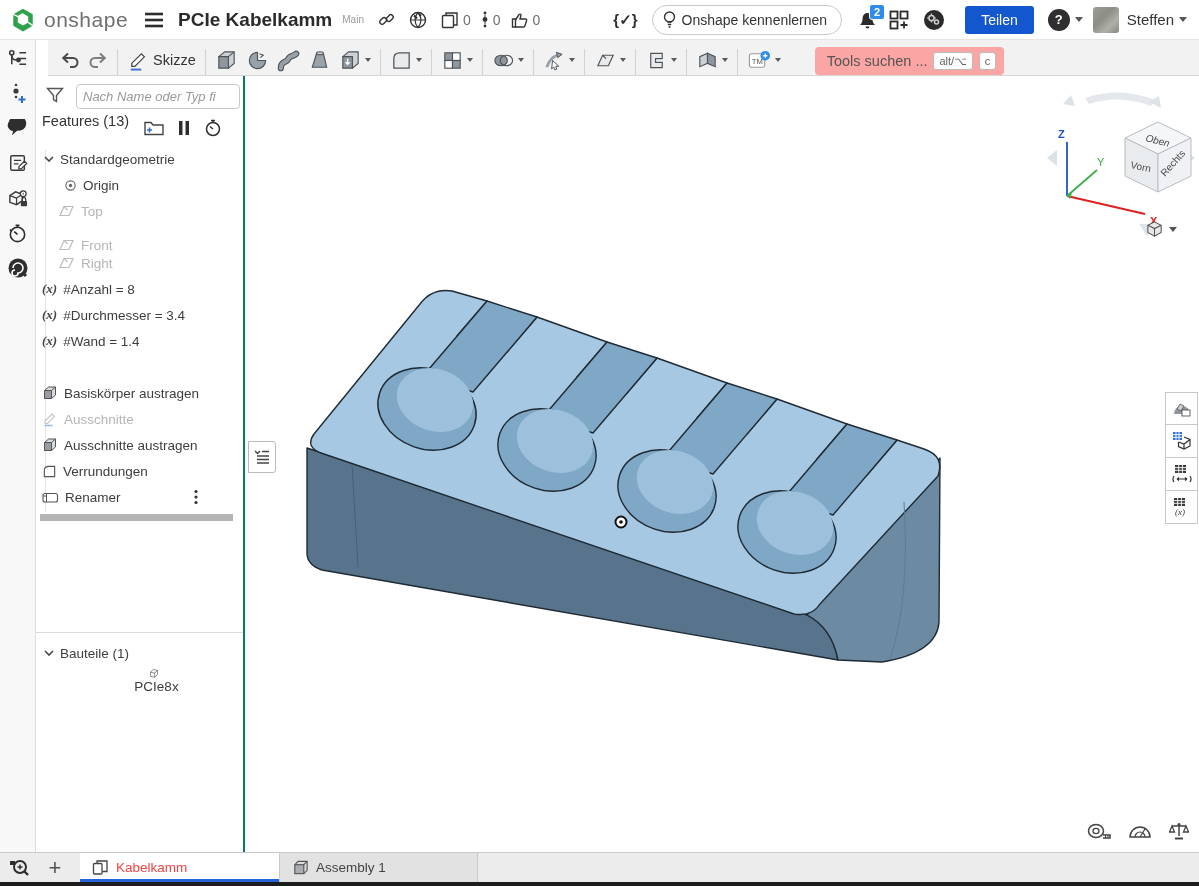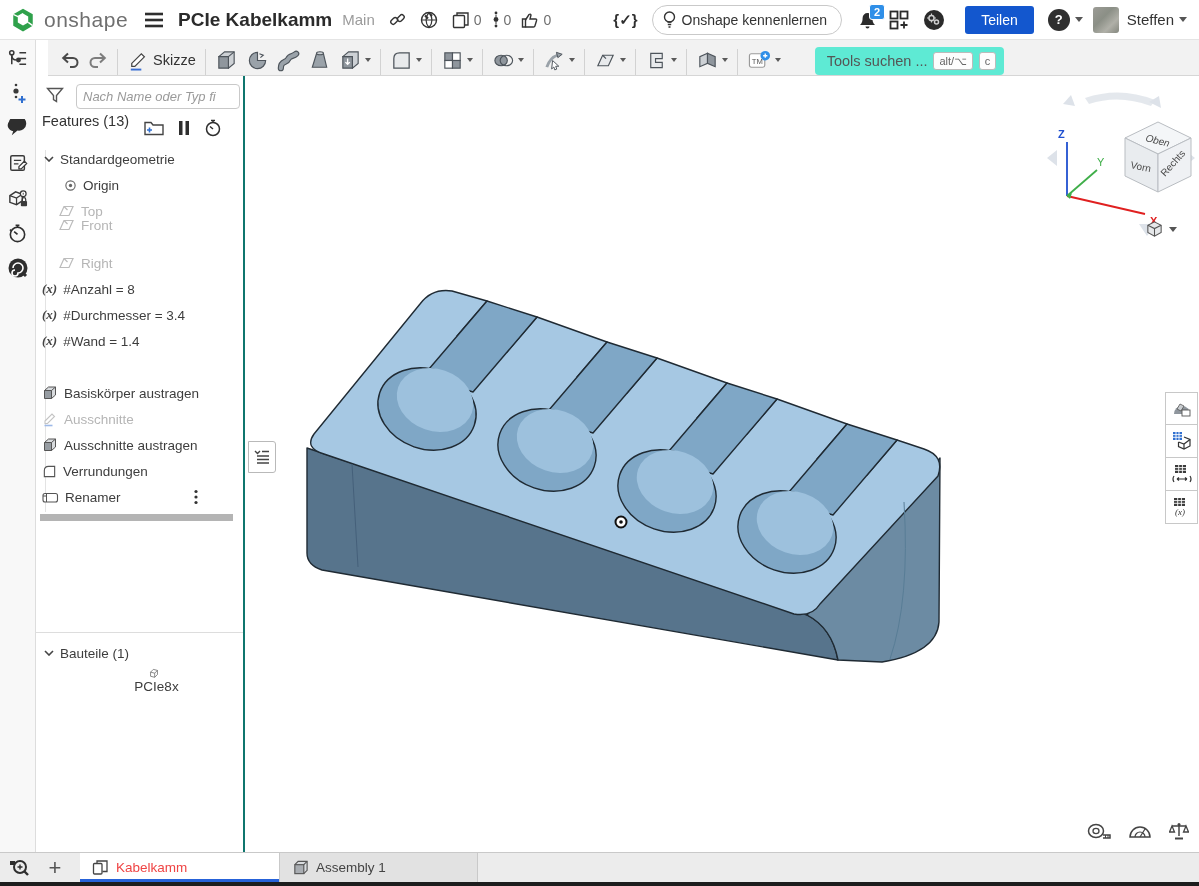--- a/index.html
+++ b/index.html
@@ -8,21 +8,21 @@
   .abs{position:absolute;}
   .flex{display:flex;align-items:center;}
   svg{display:block;}
 
   
   #topbar{position:absolute;left:0;top:0;width:1199px;height:40px;background:#fff;
           border-bottom:1px solid #e4e4e4;display:flex;align-items:center;box-sizing:border-box;}
   #topbar .grp{display:flex;align-items:center;}
   .wordmark{font-size:21px;color:#6f6f6f;letter-spacing:.5px;margin-left:8px;font-weight:400;}
   .doc-title{font-size:19px;font-weight:bold;color:#2b2b2b;margin-left:14px;white-space:nowrap;}
-  .ws-label{font-size:15px;color:#9b9b9b;margin-left:10px;text-align:center;}
+  .ws-label{font-size:10px;color:#9b9b9b;margin-left:10px;text-align:center;}
   .cnt{font-size:14px;color:#6f6f6f;margin:0 10px 0 4px;}
   .fs-icon{font-size:15px;font-weight:bold;color:#2e2e2e;margin-right:14px;}
   .learn-pill{border:1px solid #c9c9c9;border-radius:16px;height:28px;display:flex;align-items:center;
               padding:0 14px 0 10px;font-size:14px;color:#333;gap:6px;background:#fff;}
   .bell-wrap{position:relative;margin:0 12px 0 16px;}
   .badge{position:absolute;top:-6px;right:-8px;background:#2f8fe8;color:#fff;font-size:11px;font-weight:bold;
          border-radius:3px;padding:1px 4px;border:1px solid #fff;}
   .share-btn{background:#1357ce;color:#fff;font-size:14px;border-radius:3px;height:28px;
              display:flex;align-items:center;padding:0 16px;margin:0 14px;}
   .circle-ic{width:22px;height:22px;border-radius:50%;background:#2f2f2f;color:#fff;display:flex;
@@ -34,21 +34,21 @@
          border-top:5px solid #555;margin-left:5px;}
 
   
   #toolbar{position:absolute;left:48px;top:40px;width:1163px;height:36px;background:#f2f2f2;
            border-bottom:1px solid #d6d6d6;display:flex;align-items:flex-end;box-sizing:border-box;padding-left:8px;}
   .tb-btn{height:30px;display:flex;align-items:center;justify-content:center;padding:0 4px;}
   .tb-div{width:1px;height:26px;background:#d2d2d2;margin:0 5px;}
   .tb-caret{width:0;height:0;border-left:3.5px solid transparent;border-right:3.5px solid transparent;
             border-top:4.5px solid #5a5a5a;margin-left:3px;}
   .sk-label{font-size:14.5px;color:#333;margin-left:5px;}
-  .tools-pill{background:#5eead4;border-radius:4px;height:28px;display:flex;align-items:center;
+  .tools-pill{background:#fca5a5;border-radius:4px;height:28px;display:flex;align-items:center;
               padding:0 8px 0 12px;font-size:14.5px;color:#555;margin-left:30px;gap:6px;}
   .key{background:#fdfdfd;border:1px solid #bbb;border-radius:3px;font-size:11px;color:#666;
        padding:1px 5px;line-height:14px;}
 
   
   #leftstrip{position:absolute;left:0;top:40px;width:36px;height:812px;background:#f8f8f8;
              border-right:1px solid #ddd;box-sizing:border-box;display:flex;flex-direction:column;
              align-items:center;padding-top:7px;gap:13px;}
   .ls-btn{width:22px;height:22px;display:flex;align-items:center;justify-content:center;}
 
@@ -446,21 +446,21 @@
       </svg>
     <span class="lbl">Origin</span>
   </div>
   <div class="trow gray" style="top:122px;padding-left:22px;">
     <svg width="17" height="14" viewBox="0 0 17 14">
         <path d="M2 11.5 L6 2.5 H15 L11 11.5 Z" fill="#fff" stroke="#bcbcbc" stroke-width="1.2"></path>
         <path d="M6 2.5 l3.5 3.5" stroke="#bcbcbc" stroke-width="1.2"></path>
       </svg>
     <span class="lbl">Top</span>
   </div>
-  <div class="trow gray" style="top:136px;padding-left:22px;">
+  <div class="trow gray" style="top:156px;padding-left:22px;">
     <svg width="17" height="14" viewBox="0 0 17 14">
         <path d="M2 11.5 L6 2.5 H15 L11 11.5 Z" fill="#fff" stroke="#bcbcbc" stroke-width="1.2"></path>
         <path d="M6 2.5 l3.5 3.5" stroke="#bcbcbc" stroke-width="1.2"></path>
       </svg>
     <span class="lbl">Front</span>
   </div>
   <div class="trow gray" style="top:174px;padding-left:22px;">
     <svg width="17" height="14" viewBox="0 0 17 14">
         <path d="M2 11.5 L6 2.5 H15 L11 11.5 Z" fill="#fff" stroke="#bcbcbc" stroke-width="1.2"></path>
         <path d="M6 2.5 l3.5 3.5" stroke="#bcbcbc" stroke-width="1.2"></path>

